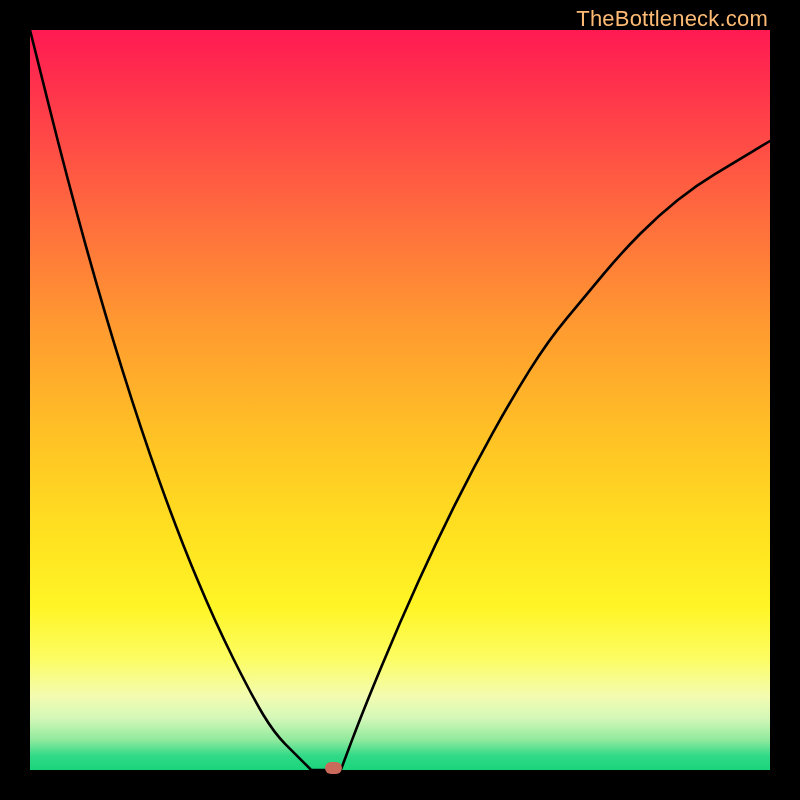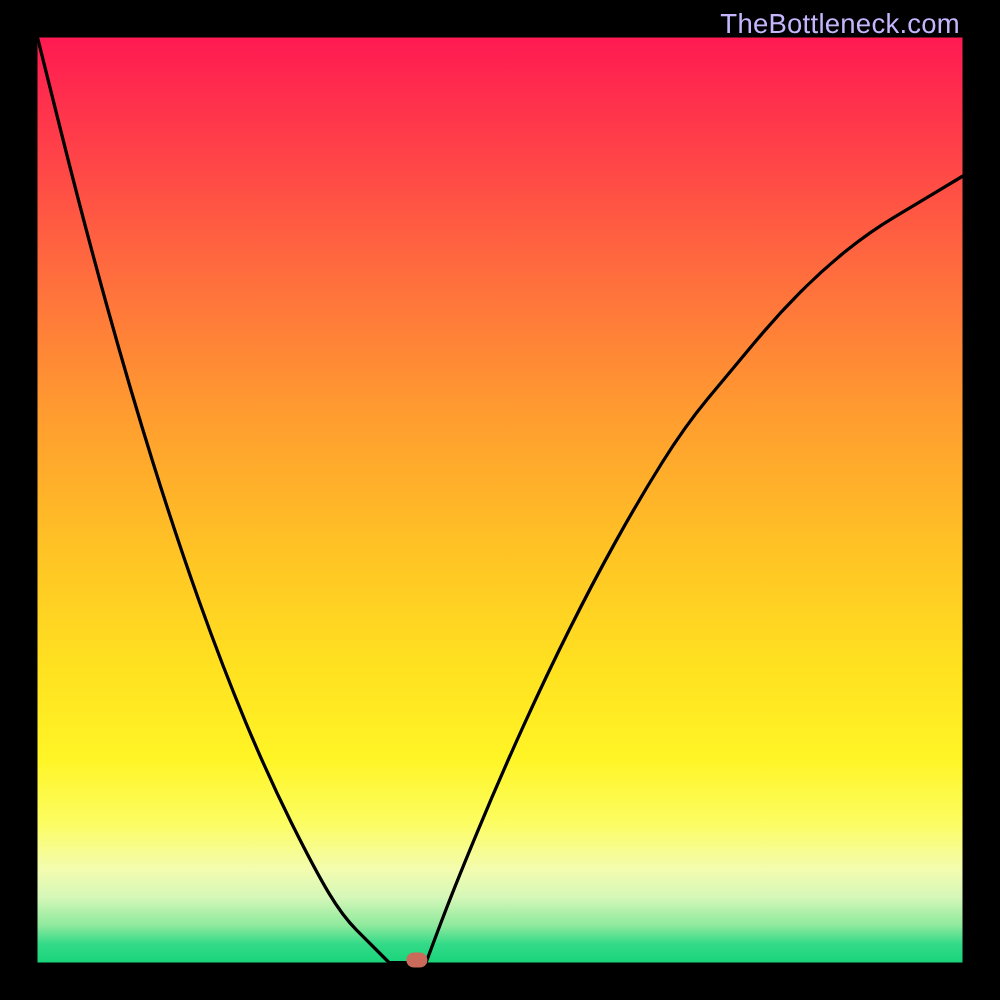--- a/index.html
+++ b/index.html
@@ -38,21 +38,21 @@
       #d4f7b8 93%,
       #8ee99d 96%,
       #33da88 98%,
       #19d47a 100%
     );
   }
   .watermark {
     position: absolute;
     top: 6px;
     right: 32px;
-    color: #c4b5fd;
+    color: #fdba74;
     font-size: 22px;
     letter-spacing: 0.2px;
     font-weight: 500;
   }
   svg.curve {
     position: absolute;
     left: 0; top: 0;
     width: 740px; height: 740px;
     overflow: visible;
   }

